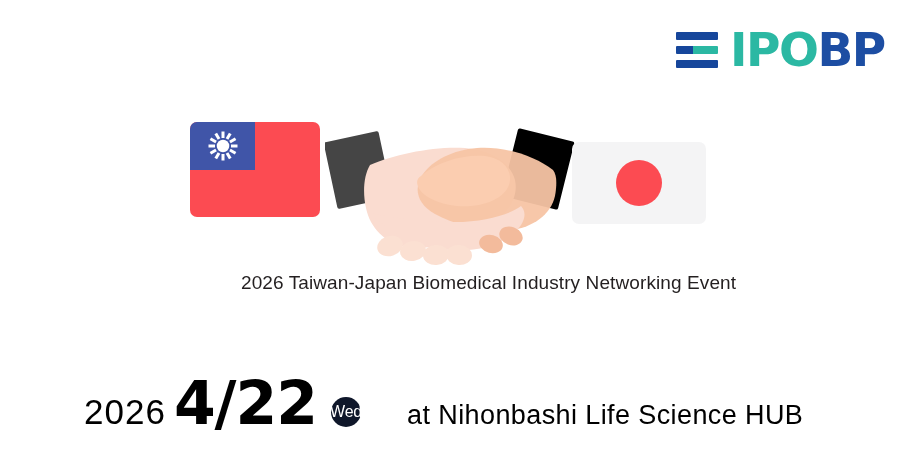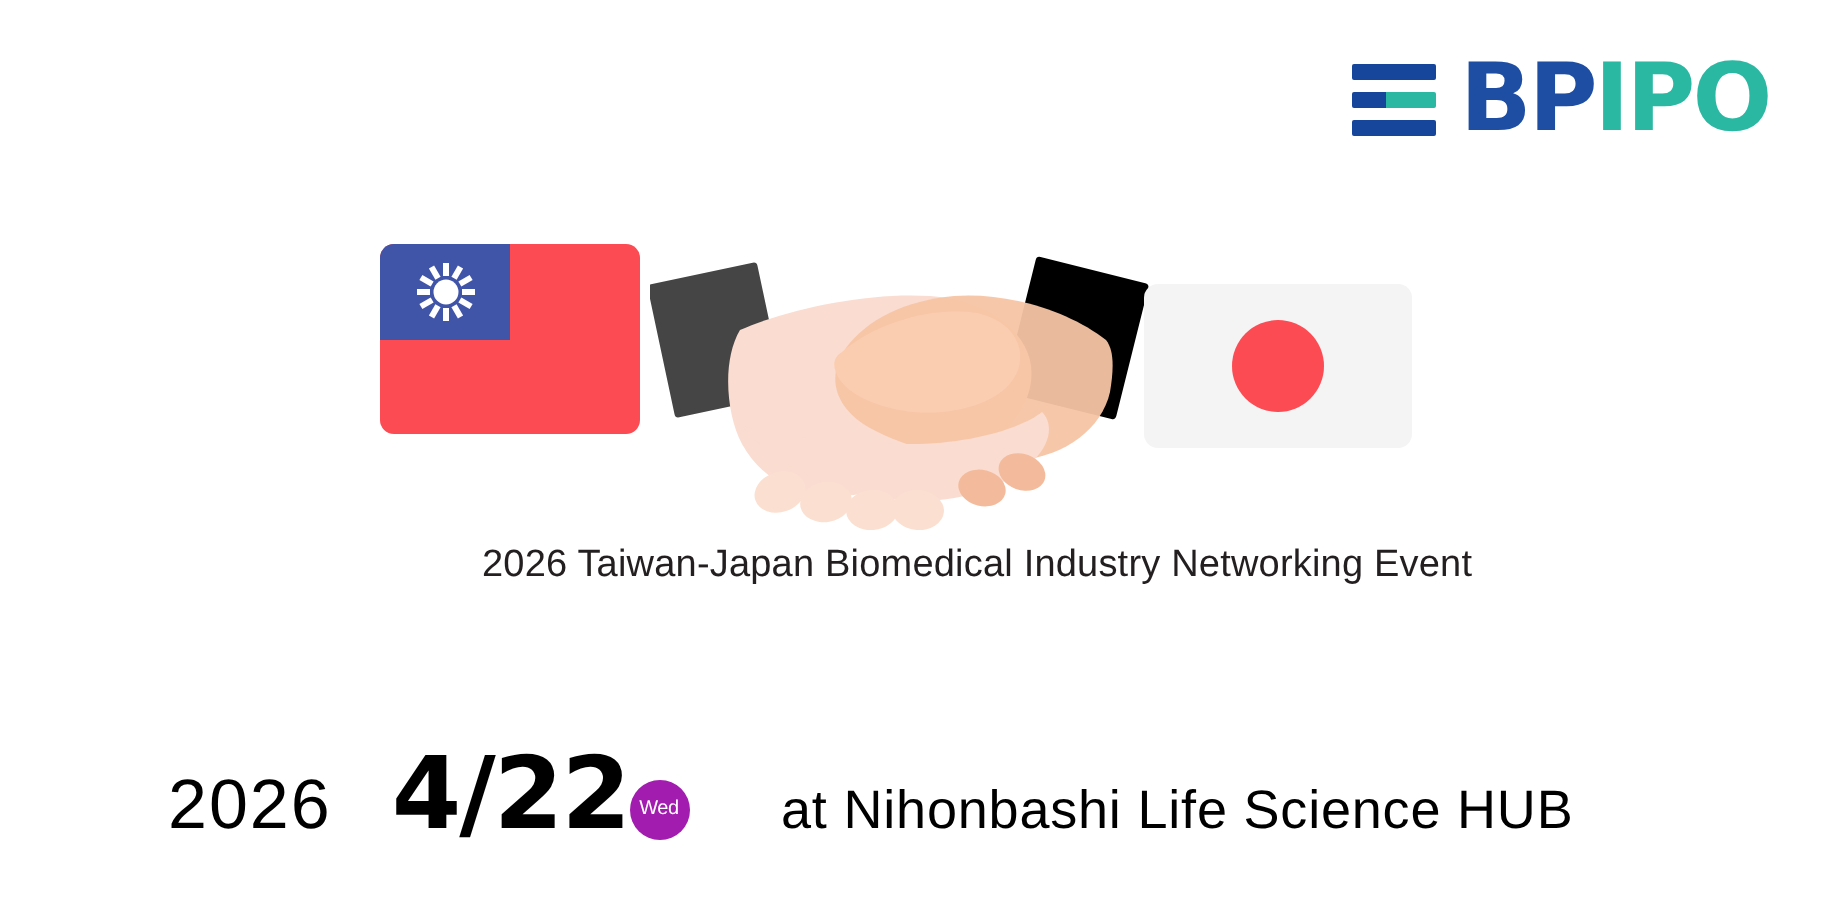--- a/index.html
+++ b/index.html
@@ -146,37 +146,38 @@
     white-space: nowrap;
     color: #000000;
   }
   #detail-year {
     font-size: 35px;
     font-weight: 300;
     letter-spacing: 1px;
   }
   #detail-date {
     font-family: "DejaVu Sans", sans-serif;
-    font-size: 50px;
+    font-size: 60px;
     font-weight: bold;
     letter-spacing: -1px;
-    margin-left: 30px;
+    margin-left: 8px;
   }
   #detail-weekday-badge {
     position: relative;
     top: -7px;
+    margin-left: 14px;
     width: 30px;
     height: 30px;
     border-radius: 50%;
-    background: #a21caf;
+    background: #0f172a;
     color: #ffffff;
     display: inline-flex;
     align-items: center;
     justify-content: center;
-    font-size: 10px;
+    font-size: 16px;
     letter-spacing: -0.2px;
     flex: 0 0 auto;
   }
   #detail-time {
     font-size: 27px;
     font-weight: 400;
     letter-spacing: 0.3px;
     margin-left: 12px;
   }
   #detail-venue {
@@ -192,22 +193,22 @@
 <div id="brand-logo">
   <div id="logo-mark">
     <div class="logo-bar"></div>
     <div class="logo-bar-split">
       <div class="seg-navy"></div>
       <div class="seg-teal"></div>
     </div>
     <div class="logo-bar"></div>
   </div>
   <div id="logo-wordmark">
+    <span id="logo-word-ipo">IPO</span>
     <span id="logo-word-bp">BP</span>
-    <span id="logo-word-ipo">IPO</span>
   </div>
 </div>
 
 <div id="hero-graphic">
 
   <div id="flag-taiwan">
     <div id="flag-taiwan-canton"></div>
     <svg id="flag-taiwan-sun" viewBox="0 0 60 60">
       <g fill="#ffffff">
         <g>

